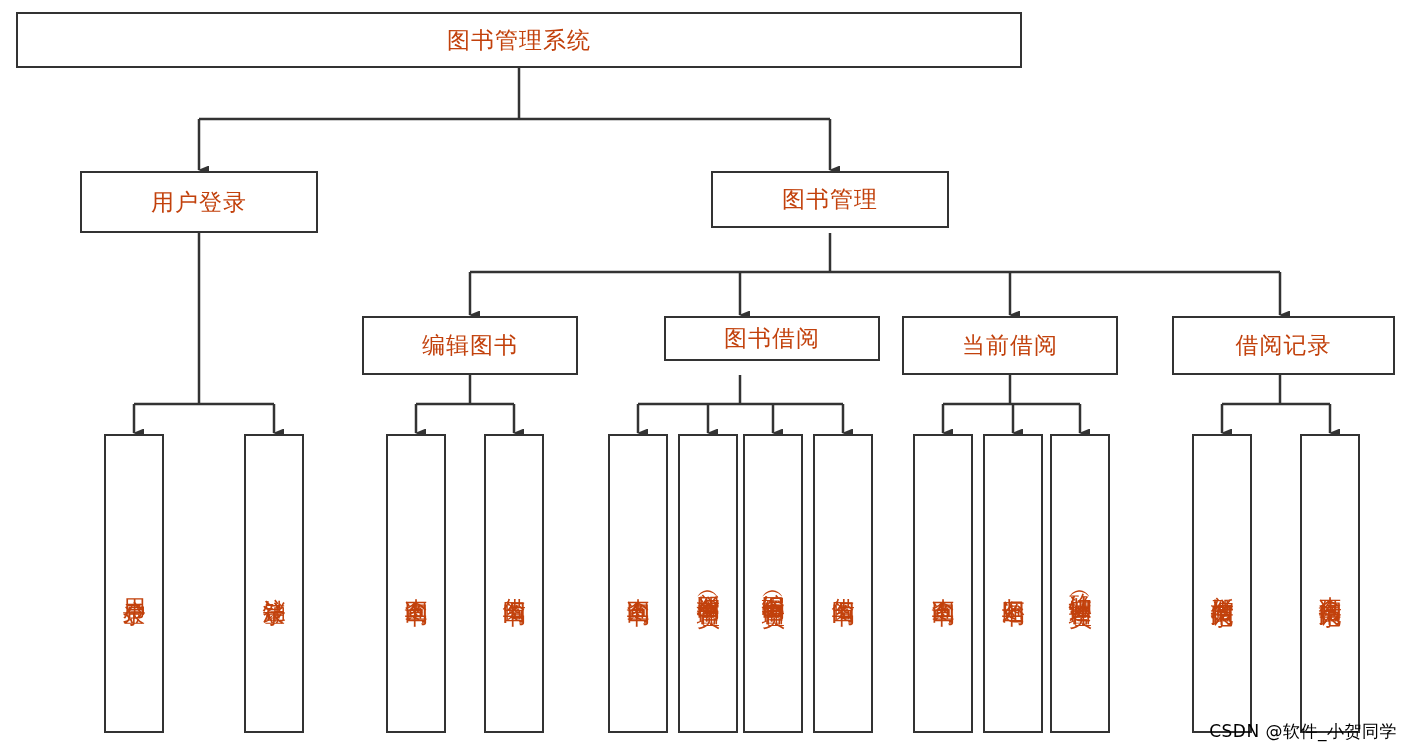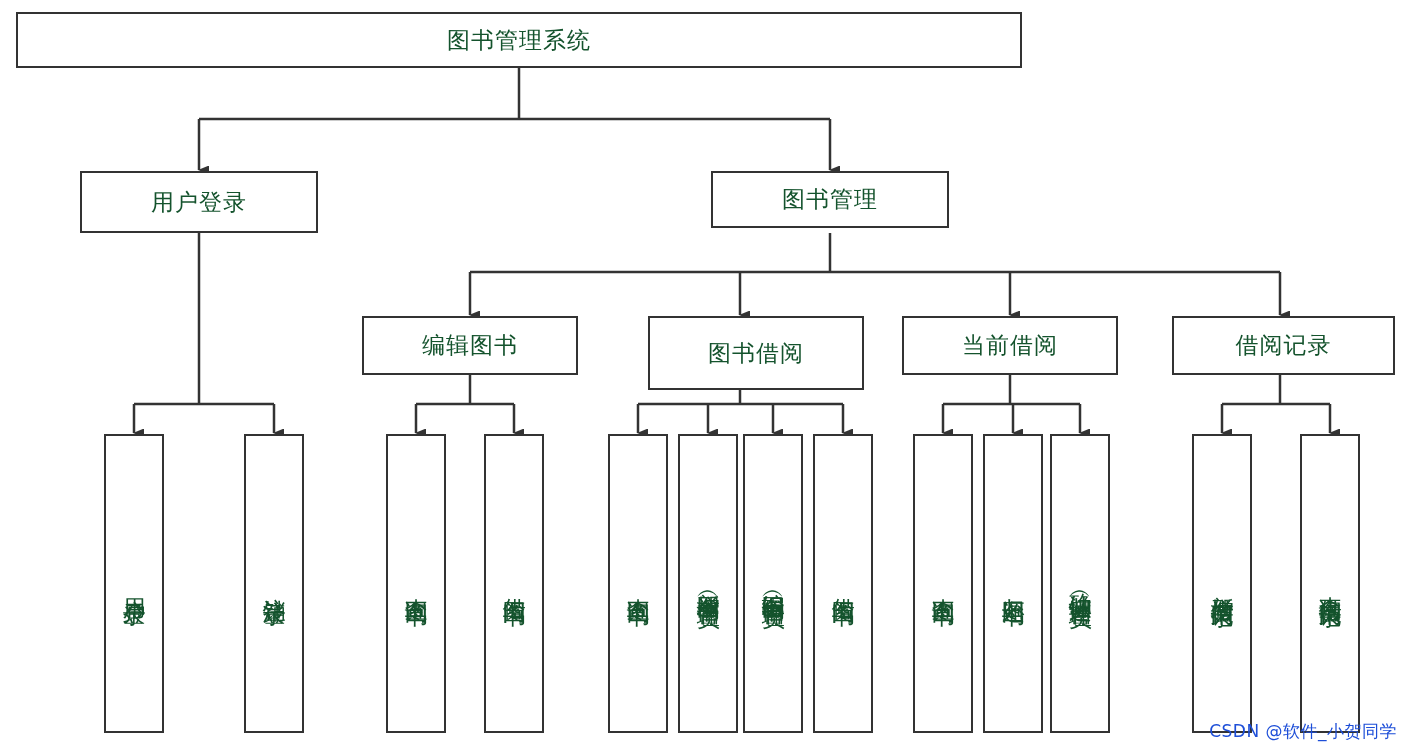--- a/index.html
+++ b/index.html
@@ -28,21 +28,21 @@
   }
   .node {
     position: absolute;
     box-sizing: border-box;
     background: #ffffff;
     border: 2.5px solid #333333;
     display: flex;
     align-items: center;
     justify-content: center;
     text-align: center;
-    color: #14532d;
+    color: #c2410c;
     z-index: 2;
   }
   .node-h {
     font-size: 23px;
     line-height: 1.15;
     letter-spacing: 1px;
   }
   .node-v {
     font-size: 23px;
     writing-mode: vertical-rl;
@@ -52,21 +52,21 @@
     padding: 6px 0;
     align-items: center;
     justify-content: center;
     white-space: nowrap;
   }
   .watermark {
     position: absolute;
     right: 8px;
     bottom: 4px;
     font-size: 17px;
-    color: #1d4ed8;
+    color: #000000;
     letter-spacing: 0.5px;
     z-index: 5;
     white-space: nowrap;
   }
 </style>
 </head>
 <body>
 
 <div id="canvas">
   <svg id="edges" viewBox="0 0 1405 747" xmlns="http://www.w3.org/2000/svg">
@@ -118,21 +118,21 @@
       </div>
       <div class="node node-h" style="left: 80px; top: 171px; width: 238px; height: 62px;">
         <span>用户登录</span>
       </div>
       <div class="node node-h" style="left: 711px; top: 171px; width: 238px; height: 57px;">
         <span>图书管理</span>
       </div>
       <div class="node node-h" style="left: 362px; top: 316px; width: 216px; height: 59px;">
         <span>编辑图书</span>
       </div>
-      <div class="node node-h" style="left: 648px; top: 316px; width: 216px; height: 74px;">
+      <div class="node node-h" style="left: 664px; top: 316px; width: 216px; height: 45px;">
         <span>图书借阅</span>
       </div>
       <div class="node node-h" style="left: 902px; top: 316px; width: 216px; height: 59px;">
         <span>当前借阅</span>
       </div>
       <div class="node node-h" style="left: 1172px; top: 316px; width: 223px; height: 59px;">
         <span>借阅记录</span>
       </div>
       <div class="node node-v" style="left: 104px; top: 434px; width: 60px; height: 299px;">
         <span>用户登录</span>

